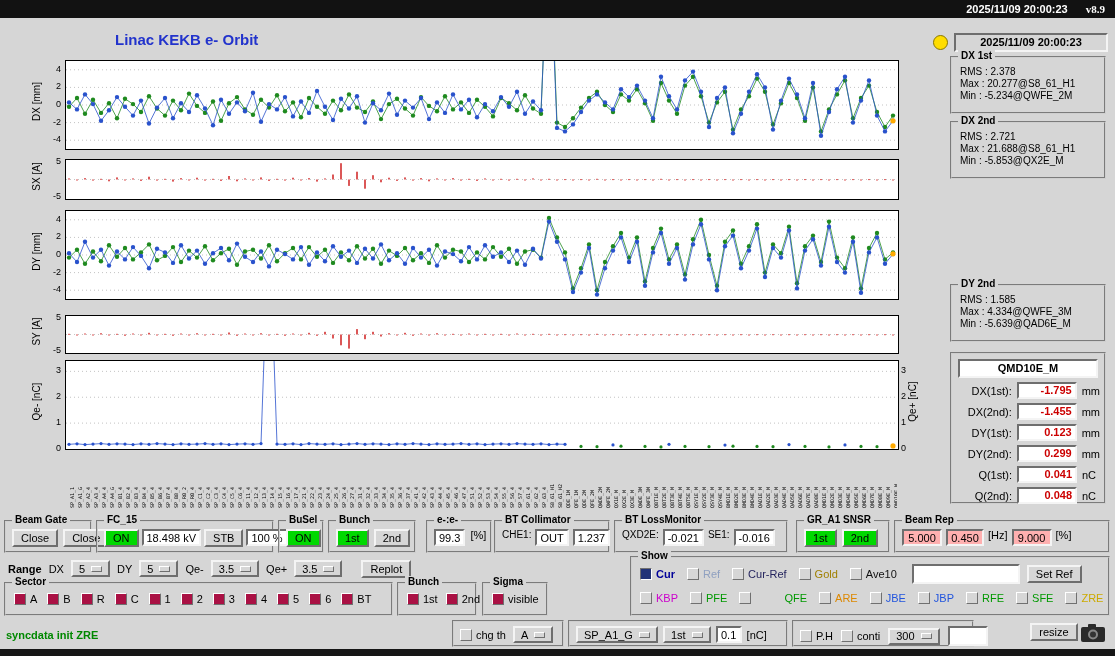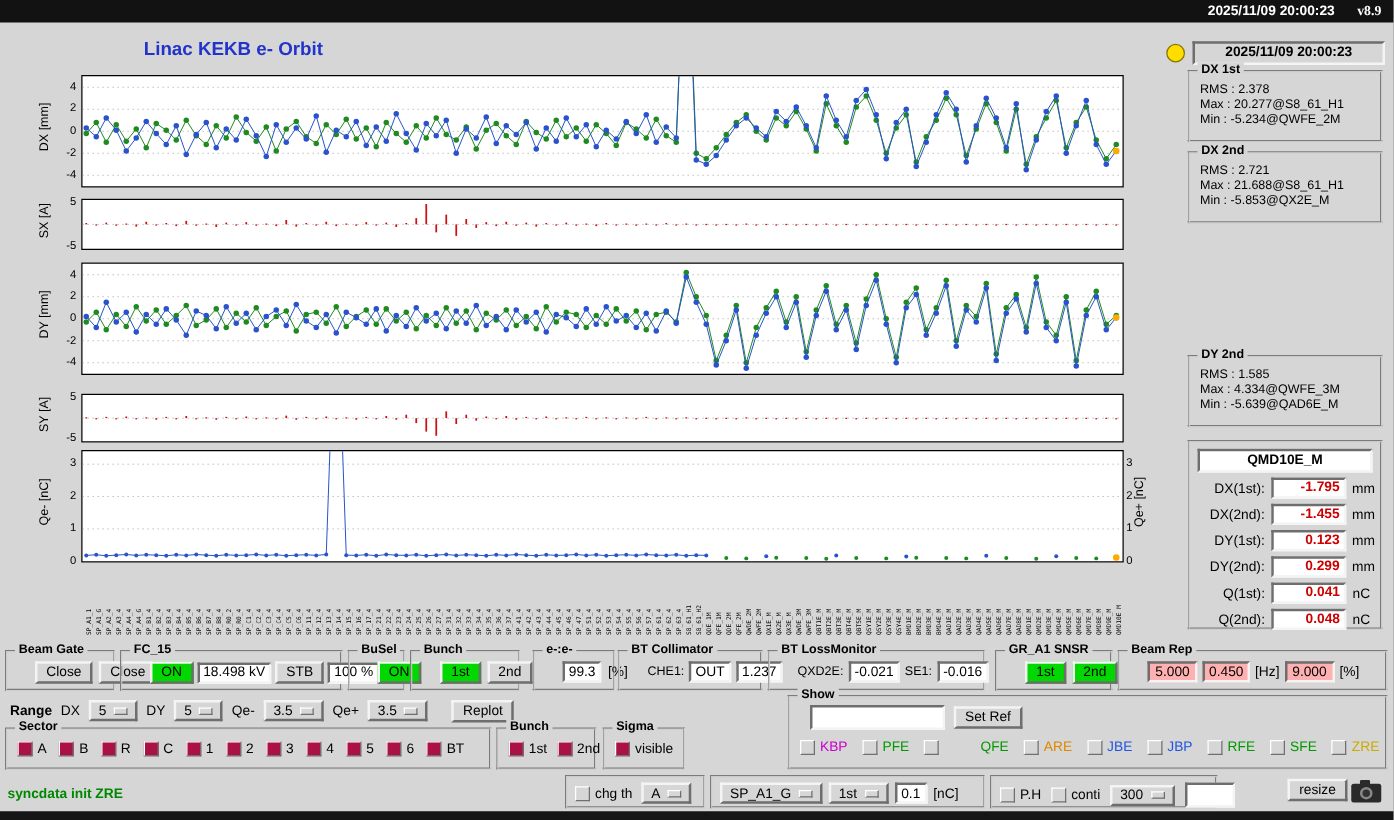--- a/index.html
+++ b/index.html
@@ -27,21 +27,21 @@
   .statline{font-size:10px;padding:1px 0 0 8px;white-space:nowrap;}
   .qmdtitle{position:absolute;left:6px;top:5px;right:6px;height:15px;background:#fff;
             border:2px solid;border-color:#6e6e6e #f4f4f4 #f4f4f4 #6e6e6e;
             font-size:11px;font-weight:bold;text-align:center;line-height:15px;}
   .qmdrow{display:flex;align-items:center;gap:5px;margin:4px 4px 0 4px;}
   .qmdlab{width:56px;text-align:right;font-size:11px;}
   .qmdval{width:50px;background:#fff;border:2px solid;border-color:#6e6e6e #f4f4f4 #f4f4f4 #6e6e6e;
           color:#cc0000;font-weight:bold;font-size:11px;text-align:right;padding:0 3px;height:13px;line-height:13px;}
   .qmdunit{font-size:11px;}
   .hrow{position:absolute;display:flex;align-items:center;gap:7px;}
-  .grprow{position:absolute;left:6px;top:7px;right:17px;display:flex;align-items:center;gap:5px;margin-left:16px;}
+  .grprow{position:absolute;left:6px;top:7px;right:17px;display:flex;gap:5px;}
   .lbl{font-size:11px;white-space:nowrap;}
   .lbl10{font-size:10px;white-space:nowrap;}
   .b{font-weight:bold;}
   .btn{display:inline-flex;align-items:center;justify-content:center;background:#d6d6d6;
        border:2px solid;border-color:#f4f4f4 #6e6e6e #6e6e6e #f4f4f4;font-size:11px;
        padding:0 7px;height:18px;box-sizing:border-box;white-space:nowrap;cursor:default;}
   .btn-green{background:#00d800;}
   .val{display:inline-flex;align-items:center;justify-content:center;background:#fff;
        border:2px solid;border-color:#6e6e6e #f4f4f4 #f4f4f4 #6e6e6e;font-size:11px;
        padding:0 3px;height:17px;box-sizing:border-box;white-space:nowrap;}
@@ -1054,20 +1054,42 @@
     <span class="opt">
         <span>3.5</span>
         <span class="optbar"></span>
       </span>
     <span class="btn" style="margin-left:12px;">Replot</span>
   </div>
 
   <div class="grp" style="left:630px;top:556px;width:480px;height:60px;">
     <span class="grplabel">Show</span>
     <div class="hrow" style="left:8px;top:6px;right:4px;">
+      <span id="show-checks1" style="display:inline-flex;gap:12px;">
+          <span class="cbi">
+            <span class="cb cb-on" style="background: rgb(34, 51, 119);"></span>
+            <span style="color: rgb(0, 0, 153); font-weight: bold;">Cur</span>
+          </span>
+          <span class="cbi">
+            <span class="cb"></span>
+            <span style="color: rgb(143, 160, 192);">Ref</span>
+          </span>
+          <span class="cbi">
+            <span class="cb"></span>
+            <span style="color: rgb(36, 36, 94);">Cur-Ref</span>
+          </span>
+          <span class="cbi">
+            <span class="cb"></span>
+            <span style="color: rgb(160, 128, 0);">Gold</span>
+          </span>
+          <span class="cbi">
+            <span class="cb"></span>
+            <span style="color: rgb(17, 17, 17);">Ave10</span>
+          </span>
+        </span>
       <input class="vali" style="width: 100px; margin-left: 8px;" value="">
       <span class="btn">Set Ref</span>
     </div>
     <div id="show-checks2" class="hrow" style="left:8px;top:34px;gap:12px;">
         <span class="cbi">
           <span class="cb"></span>
           <span style="color: rgb(204, 0, 204);">KBP</span>
         </span>
         <span class="cbi">
           <span class="cb"></span>

